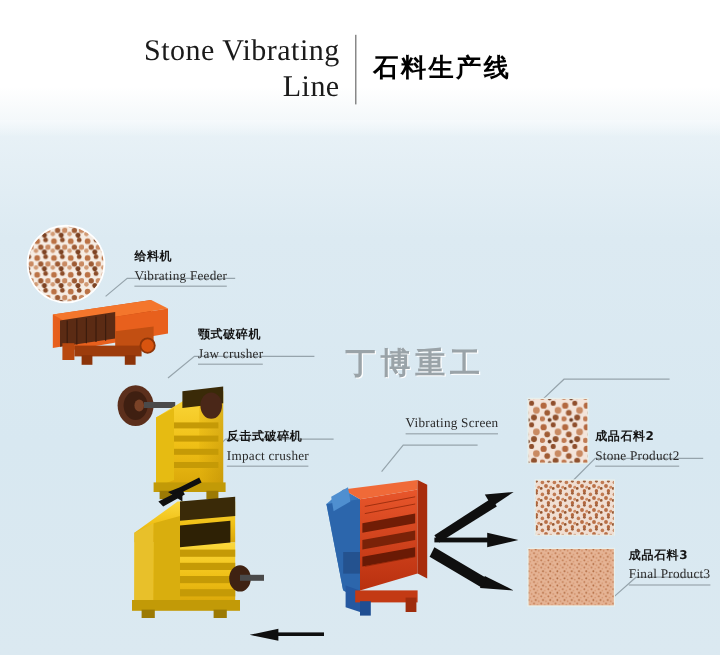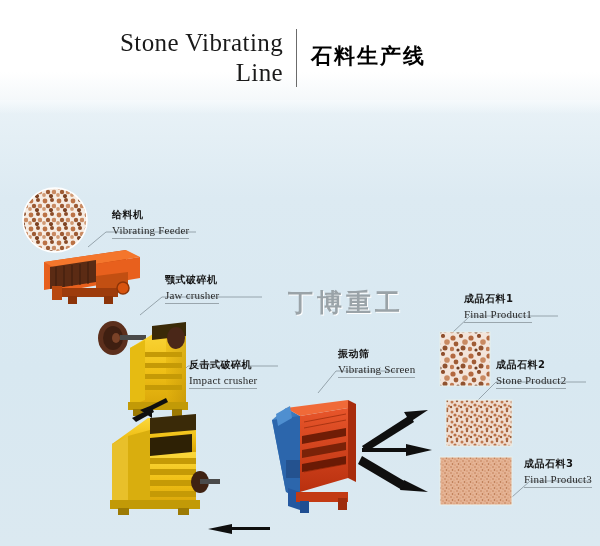--- a/index.html
+++ b/index.html
@@ -348,30 +348,24 @@
       <div class="rule"></div>
     </div>
 
     <div class="lbl" style="left:189px;top:257px;">
       <div class="cn">反击式破碎机</div>
       <div class="en">Impact crusher</div>
       <div class="rule"></div>
     </div>
 
     <div class="lbl" style="left:338px;top:246px;">
-      <div class="cn">振动筛</div>
       <div class="en">Vibrating Screen</div>
       <div class="rule"></div>
     </div>
 
-    <div class="lbl" style="left:464px;top:191px;">
-      <div class="cn">成品石料1</div>
-      <div class="en">Final Product1</div>
-      <div class="rule"></div>
-    </div>
 
     <div class="lbl" style="left:496px;top:257px;">
       <div class="cn">成品石料2</div>
       <div class="en">Stone Product2</div>
       <div class="rule"></div>
     </div>
 
     <div class="lbl" style="left:524px;top:356px;">
       <div class="cn">成品石料3</div>
       <div class="en">Final Product3</div>

